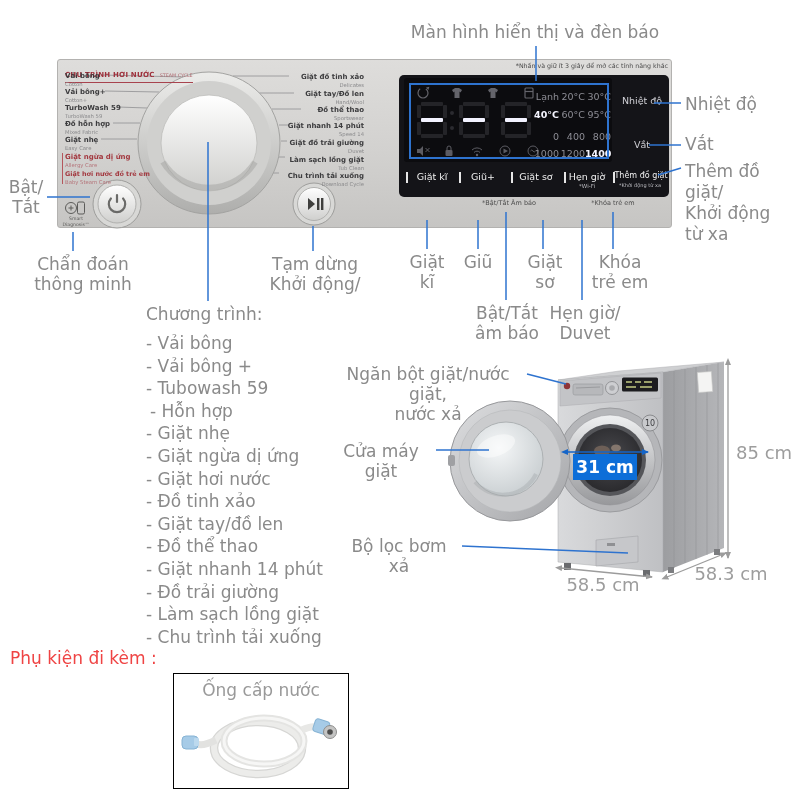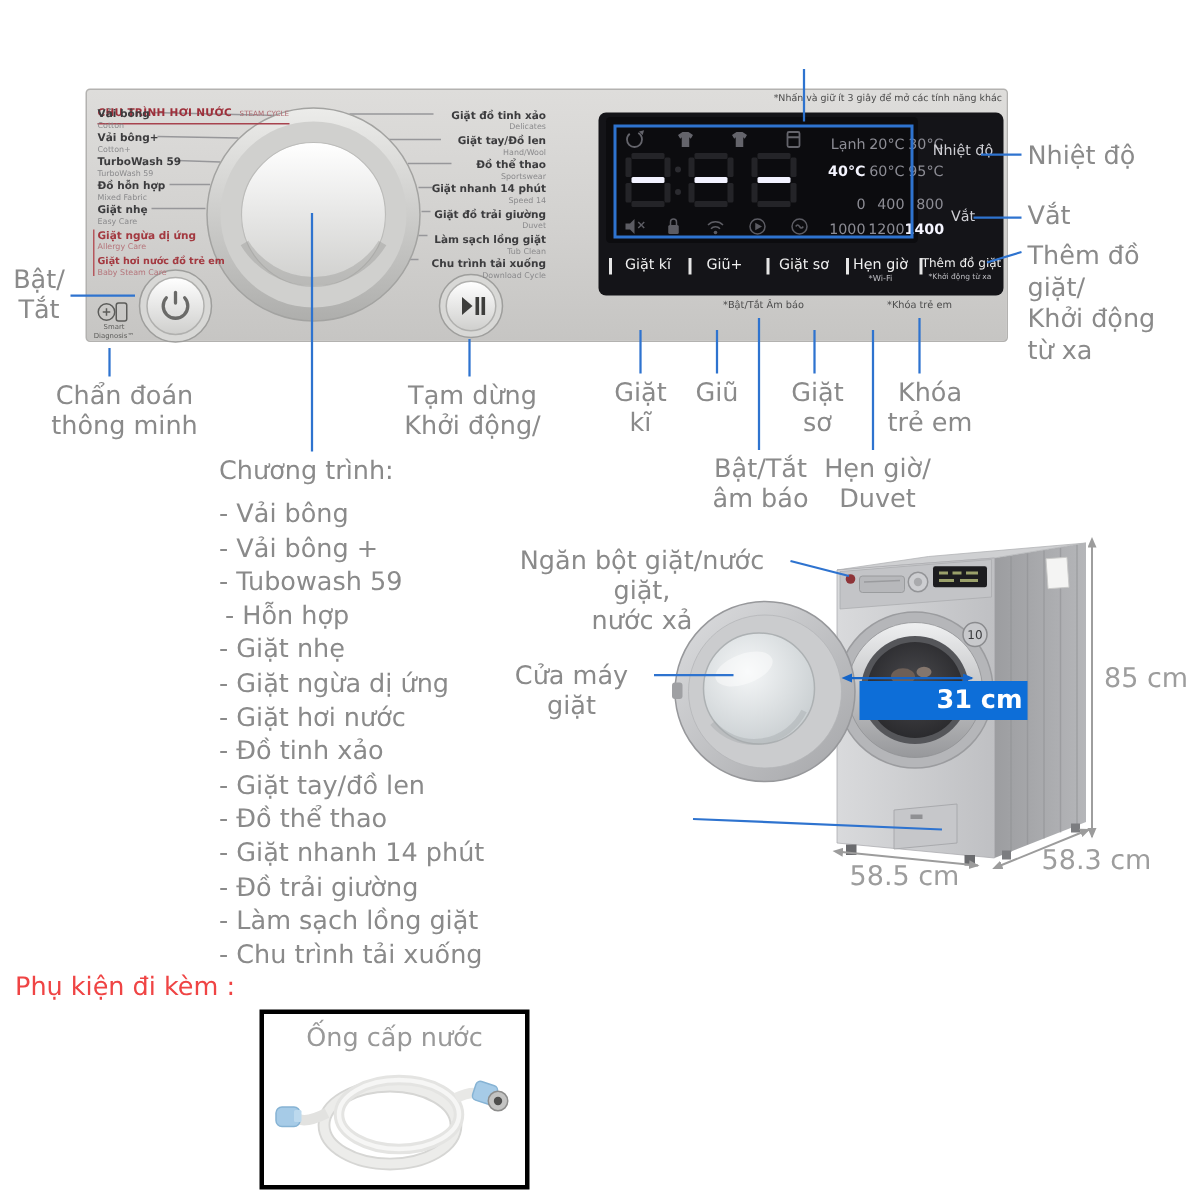--- a/index.html
+++ b/index.html
@@ -23,36 +23,36 @@
   .prog.red .pn{color:#a33940;}
   .prog.red .ps{color:#b5757b;}
   .prog.right{left:160px;width:146px;text-align:right;}
   .redbar{position:absolute;left:4px;top:93px;width:1px;height:31px;background:#b5565c;}
   .holdnote{position:absolute;left:350px;top:2px;width:260px;text-align:right;font-size:6.3px;color:#4a4a4a;}
   .smalltxt{position:absolute;font-size:4.6px;line-height:5.4px;color:#5c5c5a;text-align:center;}
   
   .disp{position:absolute;left:341px;top:15px;width:270px;height:122px;background:#141418;border-radius:5px;}
   .screen{position:absolute;left:5px;top:3px;width:208px;height:84px;background:#0c0c0f;border-radius:3px;}
   .bluebox{position:absolute;left:10px;top:8px;width:200px;height:76px;border:2px solid #2e73cf;box-sizing:border-box;z-index:3;}
-  .trow{position:absolute;left:152px;width:78px;display:flex;}
+  .trow{position:absolute;left:134px;width:78px;display:flex;}
   .tc{width:26px;text-align:right;font-size:9.5px;line-height:11px;color:#8d8d95;}
   .tc.on{color:#f5f5ff;font-weight:bold;}
   .dbtn{position:absolute;left:216px;width:54px;text-align:center;font-size:9.5px;color:#cfcfd4;}
   .tick{position:absolute;top:97px;width:2px;height:11px;background:#e6e6e6;}
   .opt{position:absolute;top:96px;text-align:center;font-size:9.5px;color:#f0f0f0;white-space:nowrap;}
   .optsub{position:absolute;text-align:center;font-size:5.5px;color:#bdbdc2;white-space:nowrap;}
   .note{position:absolute;top:139px;font-size:6.5px;color:#4c4c4c;text-align:center;}
   
   #overlay{position:absolute;left:0;top:0;z-index:5;pointer-events:none;}
   .badge{position:absolute;left:573px;top:454px;width:64px;height:26px;background:#0d6ed8;color:#fff;
-         font-size:17px;font-weight:bold;text-align:center;line-height:26px;z-index:6;padding-left:48px;}
+         font-size:17px;font-weight:bold;text-align:center;line-height:26px;z-index:6;}
   .progList{position:absolute;left:146px;top:304px;z-index:6;color:#8a8a8a;}
   .progList .h{font-size:17px;margin-bottom:8px;}
   .progList .i{font-size:17px;line-height:22.6px;}
-  .accbox{position:absolute;left:173px;top:673px;width:174px;height:114px;border:3px solid #000000;z-index:2;}
+  .accbox{position:absolute;left:173px;top:673px;width:174px;height:114px;border:1px solid #000000;z-index:2;}
   .accbox .t{position:absolute;left:0;top:6px;width:174px;text-align:center;font-size:17px;color:#999;}
 </style>
 </head>
 <body>
 
 <div class="canvas">
 
   <div class="panel">
     <svg class="pnl" width="615" height="169" viewBox="0 0 615 169">
       <defs>
@@ -432,20 +432,21 @@
       <line x1="613" y1="212" x2="613" y2="249"></line>
       <line x1="654" y1="103" x2="681" y2="103"></line>
       <line x1="649" y1="145" x2="681" y2="145"></line>
       <line x1="658" y1="175" x2="681" y2="168"></line>
       <line x1="527" y1="374" x2="566" y2="384"></line>
       <line x1="436" y1="450" x2="489" y2="450"></line>
       <line x1="462" y1="546" x2="628" y2="553"></line>
     </g>
   </svg>
 
+  <div class="lbl c" style="left:400px;top:22px;width:270px">Màn hình hiển thị và đèn báo</div>
 
   <div class="lbl c" style="left:4px;top:177px;width:44px">
     <div>Bật/</div>
     <div>Tắt</div>
   </div>
   <div class="lbl c" style="left:16px;top:254px;width:134px">
     <div>Chẩn đoán</div>
     <div>thông minh</div>
   </div>
   <div class="lbl c" style="left:248px;top:254px;width:134px">
@@ -499,20 +500,21 @@
     <div class="i">- Đồ trải giường</div>
     <div class="i">- Làm sạch lồng giặt</div>
     <div class="i">- Chu trình tải xuống</div>
   </div>
 
   <div class="lbl c" style="left:330px;top:364px;width:196px">
     <div>Ngăn bột giặt/nước giặt,</div>
     <div>nước xả</div>
   </div>
   <div class="lbl c" style="left:331px;top:441px;width:100px">Cửa máy giặt</div>
+  <div class="lbl c" style="left:341px;top:536px;width:116px">Bộ lọc bơm xả</div>
 
   <div class="badge">31 cm</div>
   <div class="lbl dim" style="left:736px;top:443px;width:64px">85 cm</div>
   <div class="lbl dim c" style="left:560px;top:575px;width:86px">58.5 cm</div>
   <div class="lbl dim c" style="left:690px;top:564px;width:82px">58.3 cm</div>
 
   <div class="lbl" style="left:10px;top:648px;width:200px;color:#ef4444">Phụ kiện đi kèm :</div>
   <div class="accbox">
     <div class="t">Ống cấp nước</div>
     <svg width="174" height="114" viewBox="0 0 174 114" style="position:absolute;left:0;top:0">

